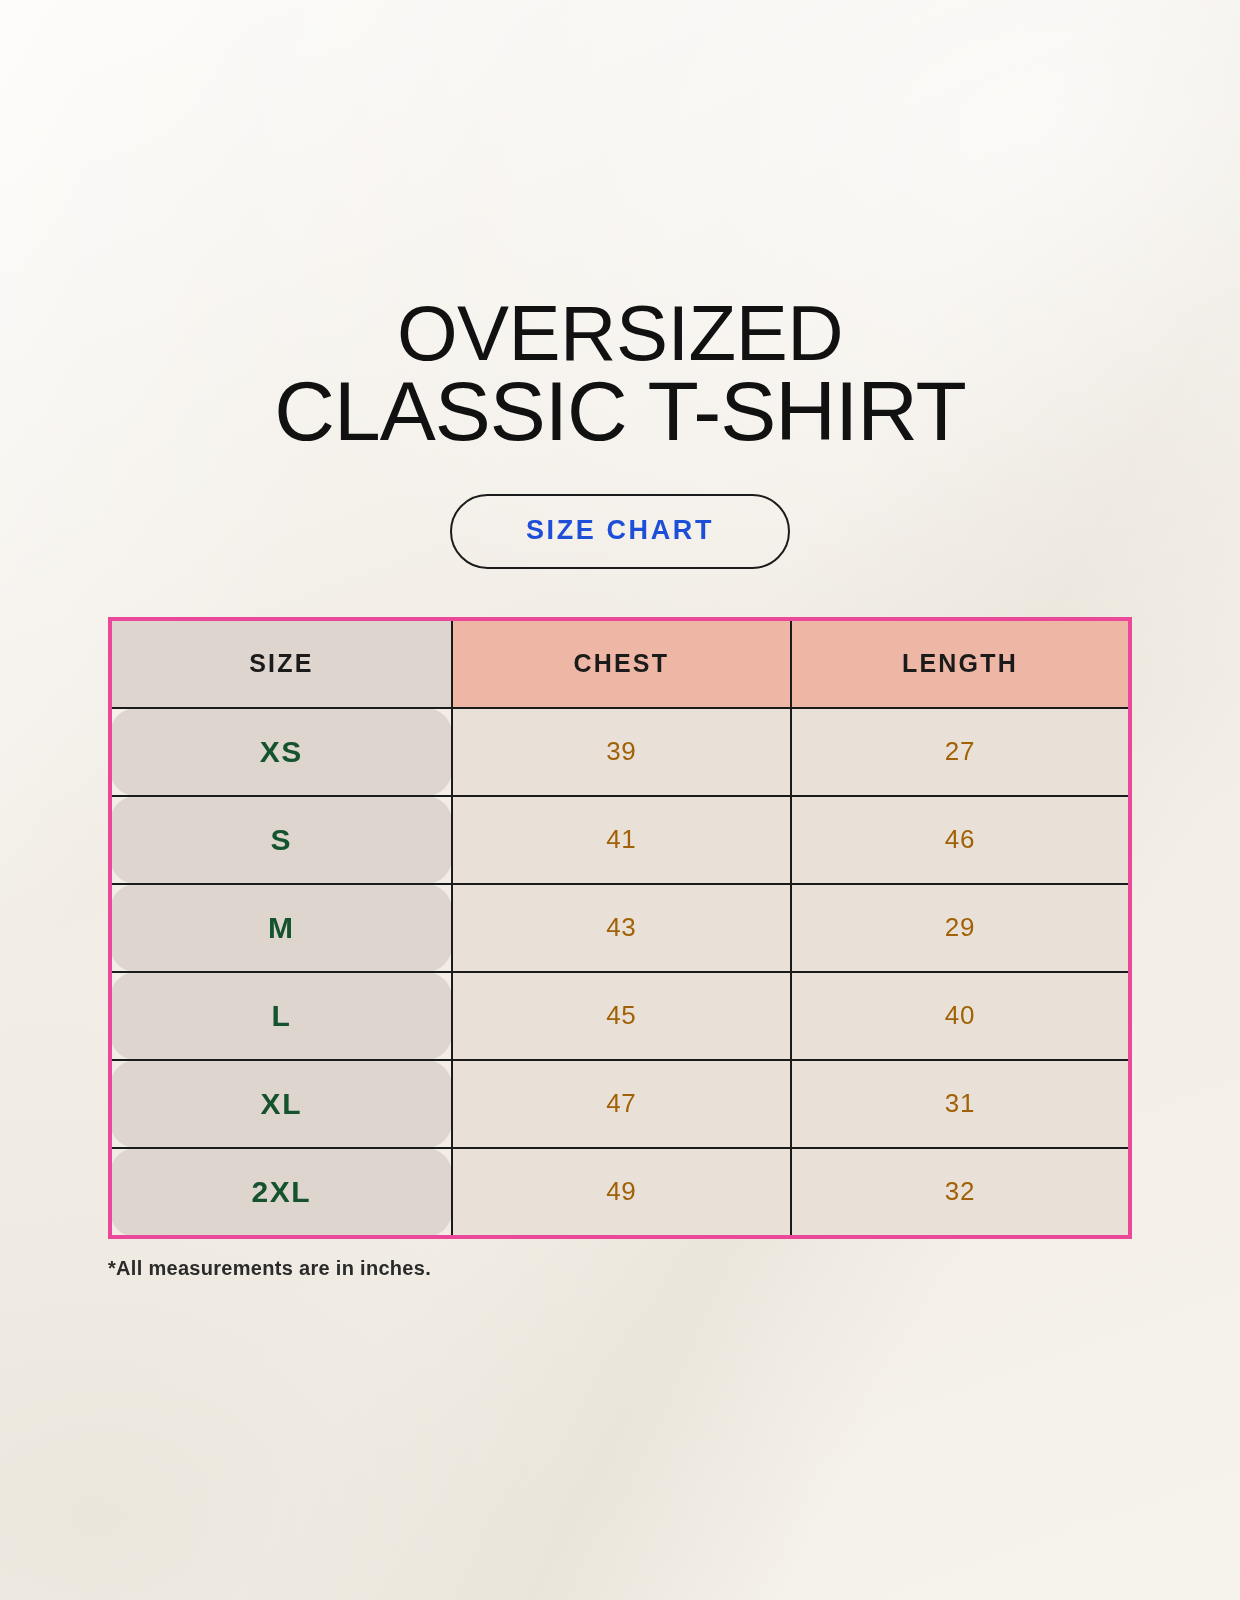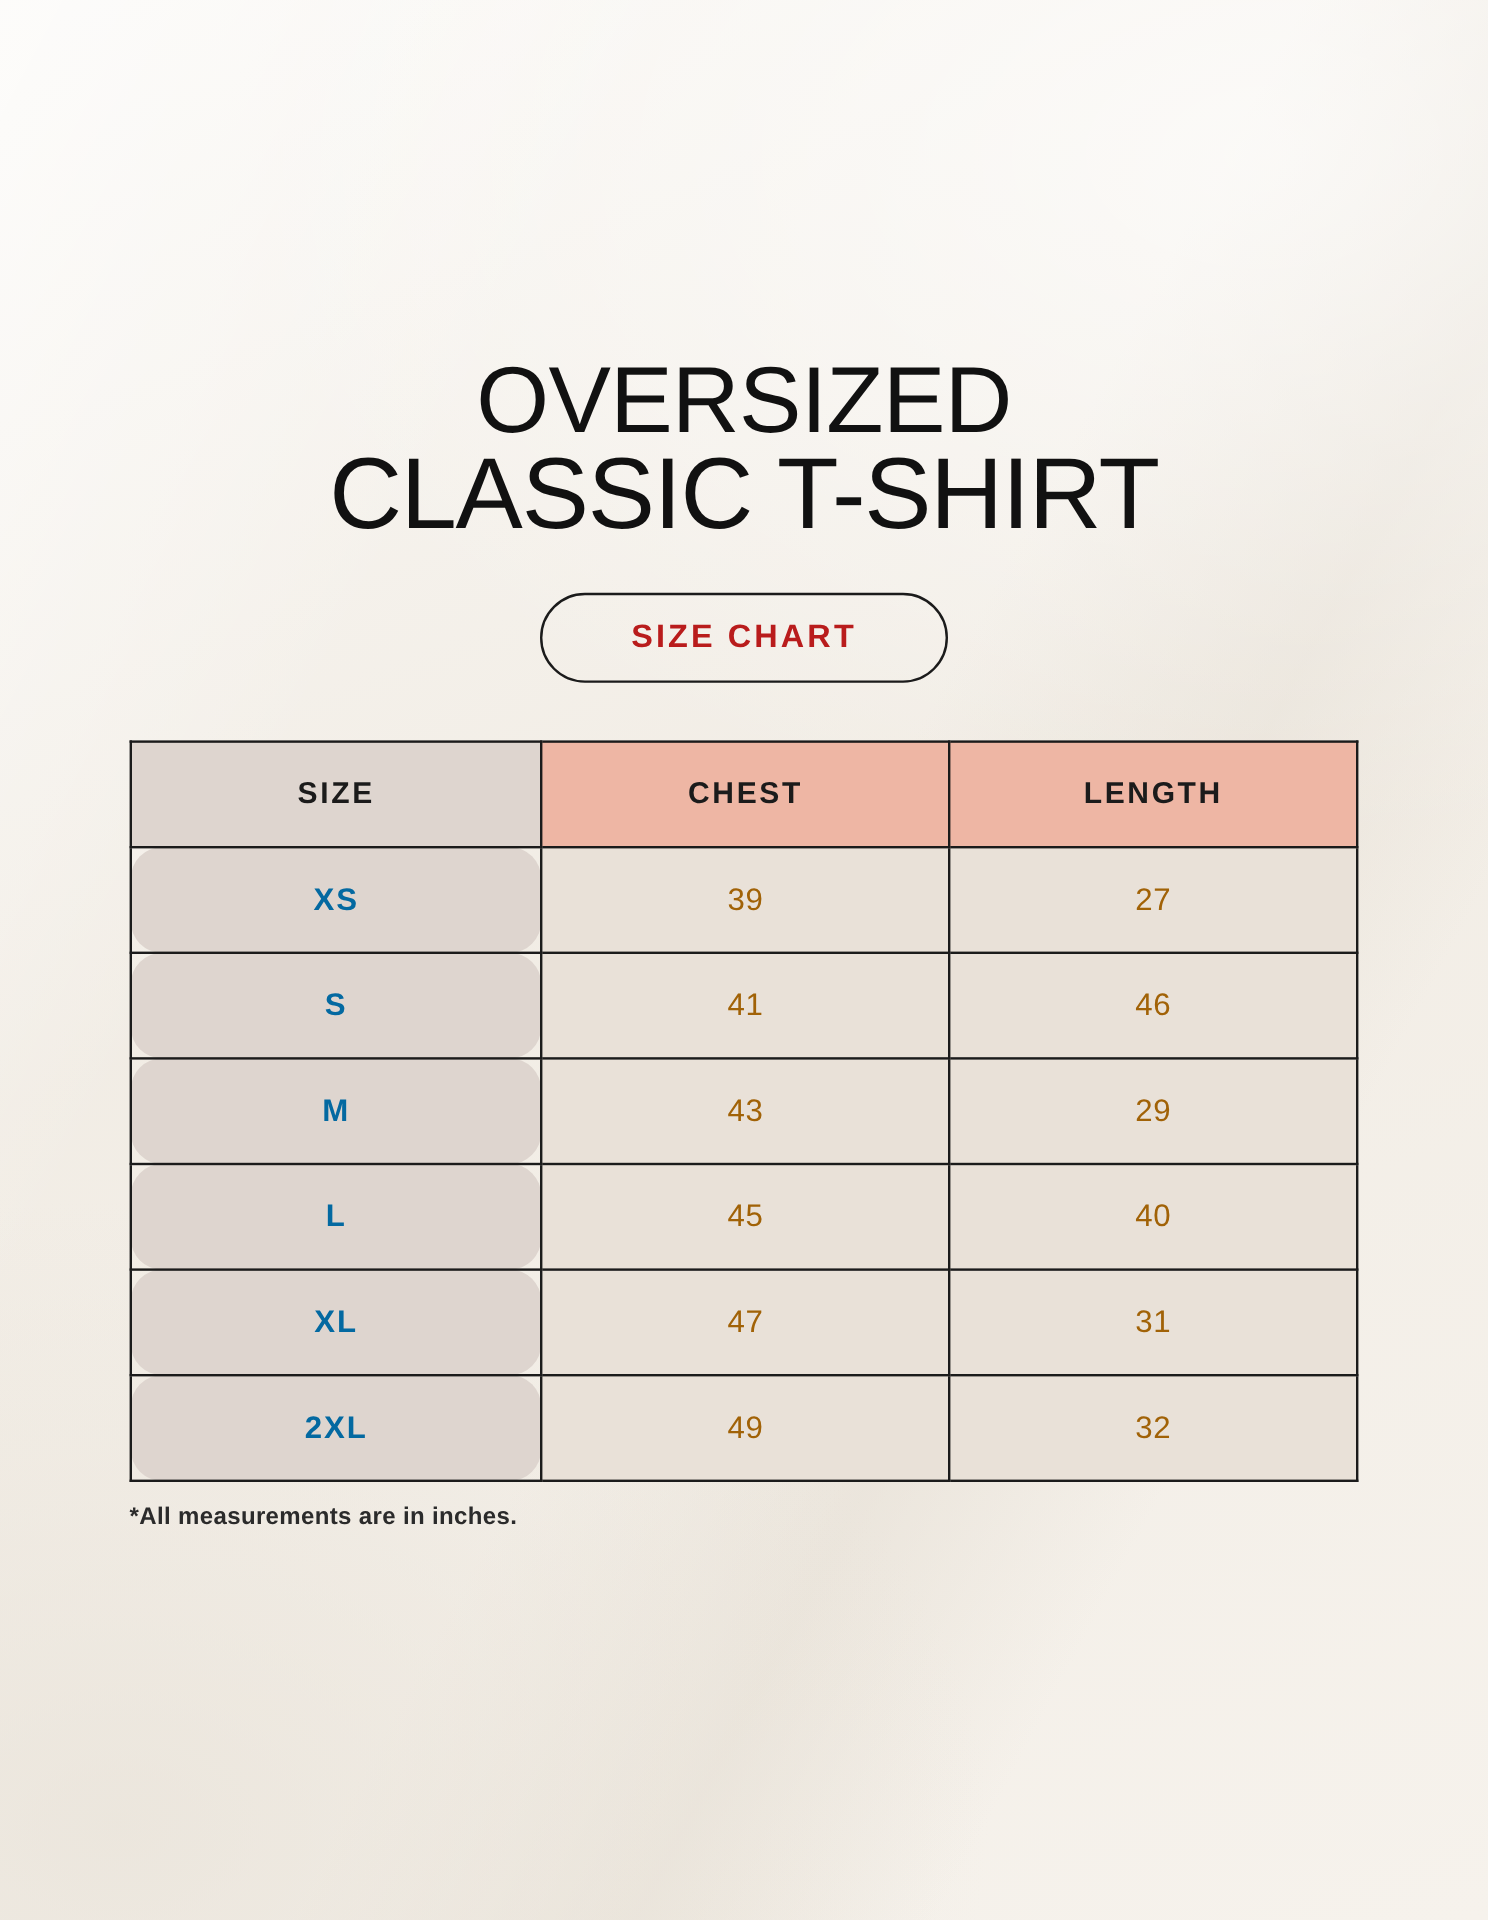--- a/index.html
+++ b/index.html
@@ -66,32 +66,32 @@
     justify-content: center;
     margin-top: 42px;
   }
   .pill {
     border: 2px solid #1b1b1b;
     border-radius: 42px;
     padding: 19px 74px 21px 74px;
     font-size: 27px;
     letter-spacing: 2.6px;
     font-weight: 700;
-    color: #b91c1c;
+    color: #1d4ed8;
     background: transparent;
   }
   .table-wrap {
     margin: 48px auto 0 auto;
     width: 1024px;
   }
   table.size-chart {
     width: 100%;
     border-collapse: collapse;
     table-layout: fixed;
-    border: 2px solid #ec4899;
+    border: 4px solid #ec4899;
   }
   table.size-chart col.c-size { width: 33.5%; }
   table.size-chart col.c-val { width: 33.25%; }
   table.size-chart th, table.size-chart td {
     border: 2px solid #1b1b1b;
     text-align: center;
     height: 86px;
     padding: 0;
   }
   th.head-size {
@@ -103,24 +103,24 @@
   }
   th.head-val {
     background: #eeb6a4;
     font-size: 25px;
     letter-spacing: 2.2px;
     font-weight: 700;
     color: #1b1b1b;
   }
   td.cell-size {
     background: #ded5cf;
-    font-size: 26px;
+    font-size: 30px;
     letter-spacing: 1.6px;
     font-weight: 700;
-    color: #0369a1;
+    color: #14532d;
     border-radius: 26px;
   }
   td.cell-val {
     background: #e9e1d8;
     font-size: 26px;
     letter-spacing: 0.6px;
     font-weight: 400;
     color: #a16207;
   }
   .footnote {

